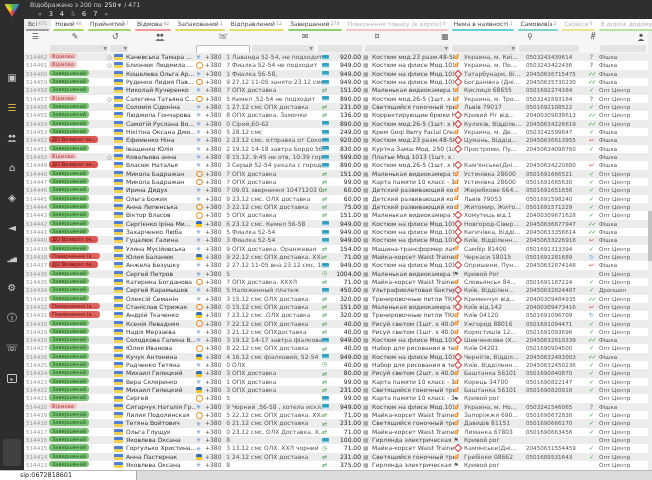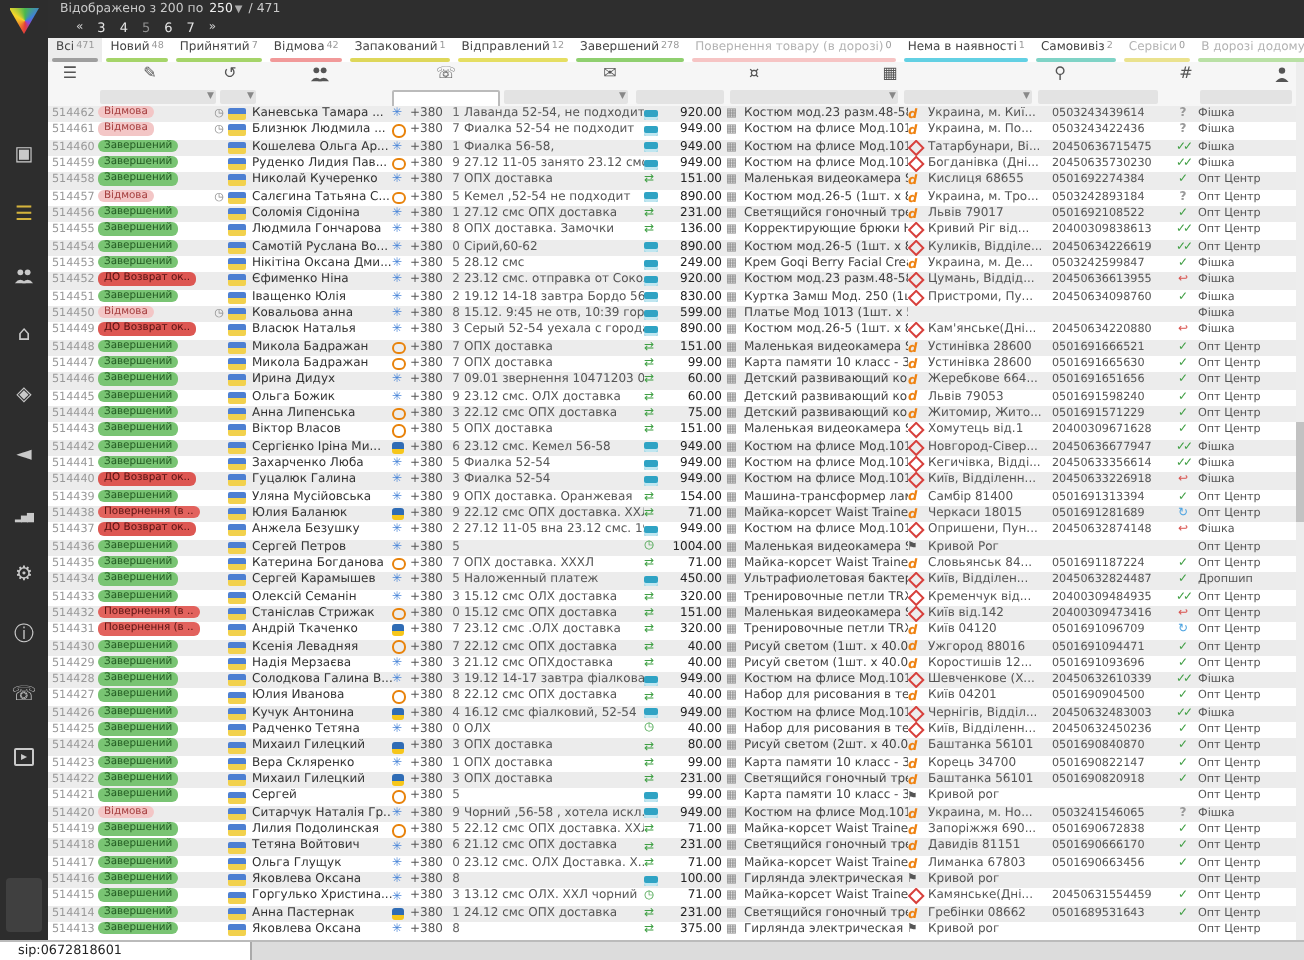--- a/index.html
+++ b/index.html
@@ -79,21 +79,21 @@
   .c-chk{width:15px;text-align:center;font-size:6px}
   .chk-q{color:#999;font-weight:bold}
   .chk-ok{color:#43a047}
   .chk-ok2{color:#43a047;letter-spacing:-1.5px}
   .chk-ret{color:#d9534f}
   .chk-ref{color:#4da3e0}
   .c-sh{width:44px;color:#555;font-size:5.6px}
   
   #statusbar{position:absolute;left:0;top:470px;width:652px;height:10px;background:#dcdcdc;border-top:1px solid #bbb;z-index:3}
   #sipbox{position:absolute;left:0;top:0;width:116px;height:9px;background:#fff;border-right:1px solid #aaa;
-          font-size:6.4px;line-height:9px;padding-left:9px;color:#222}
+          font-size:6.4px;line-height:9px;padding-left:20px;color:#222}
   #scroll{position:absolute;right:0;top:31px;width:4px;height:439px;background:#ededed;z-index:1}
   #scroll .thumb{position:absolute;top:180px;left:0;width:4px;height:50px;background:#c2c2c2;cursor:pointer}
 </style>
 </head>
 <body>
 
 <aside id="sidebar">
   <div id="logo"></div>
   <div id="sidenav">
       <div class="snav">

